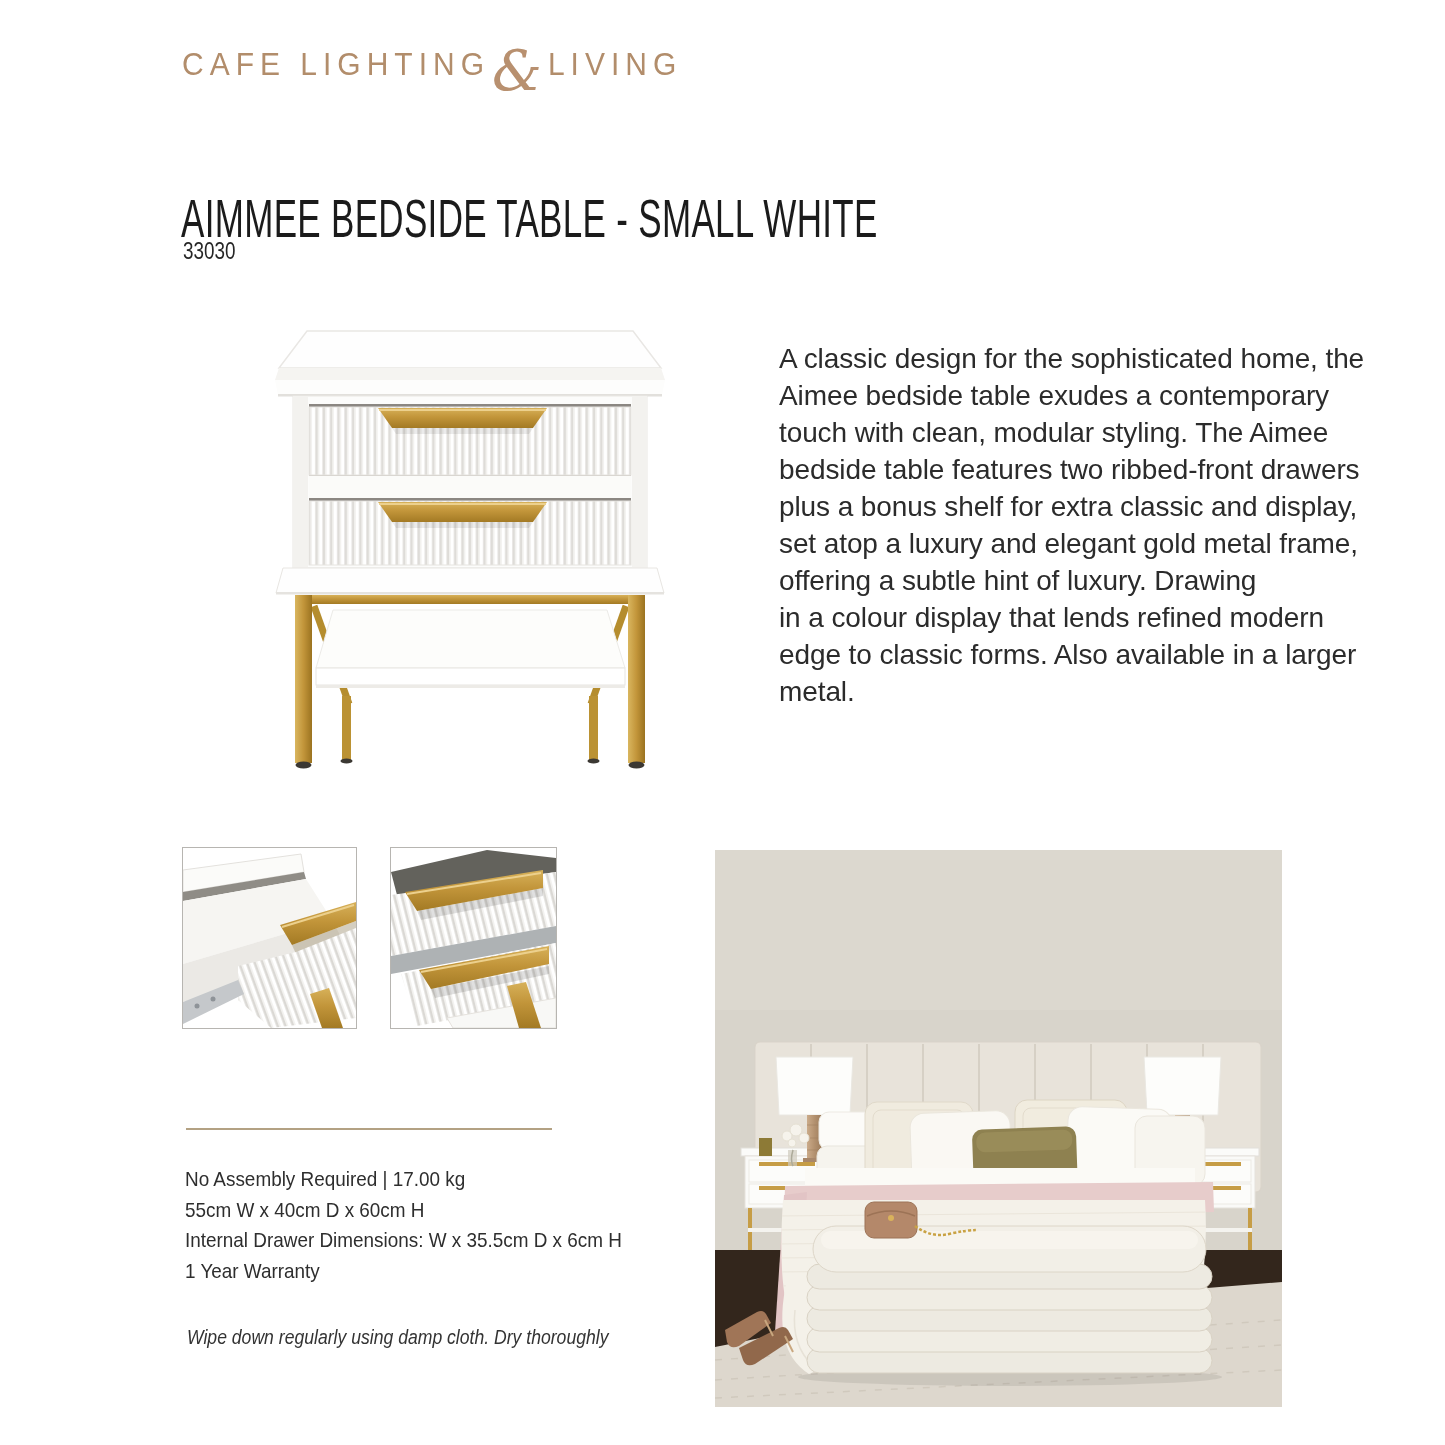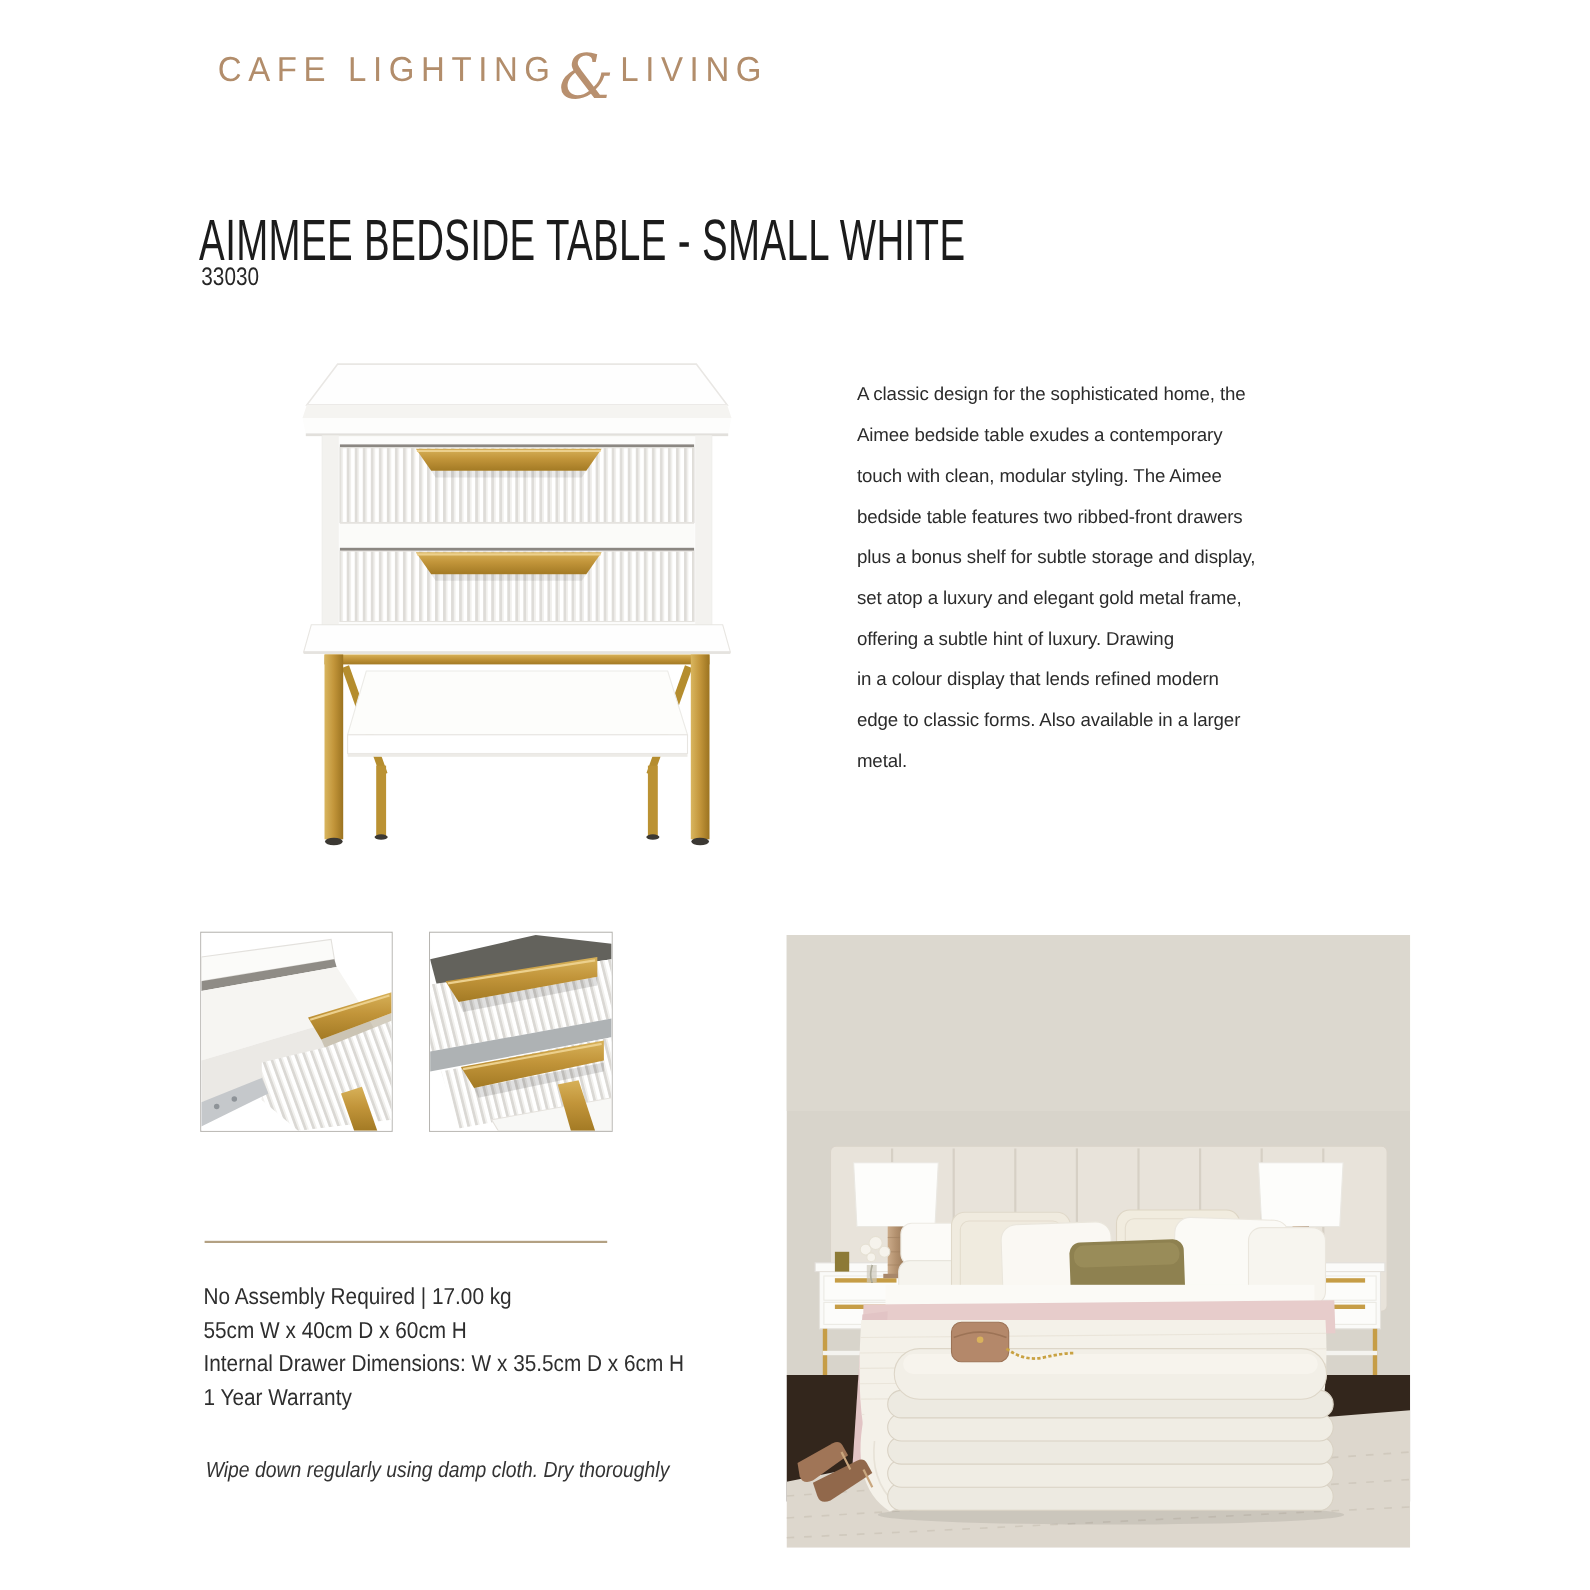--- a/index.html
+++ b/index.html
@@ -4,21 +4,21 @@
 <style>
   html,body{margin:0;padding:0;}
   body{
     width:1445px;height:1445px;background:#ffffff;
     font-family:"Liberation Sans", sans-serif;
     color:#222;position:relative;overflow:hidden;
   }
   .sheet{position:absolute;inset:0;}
 
   
-  .logo{position:absolute;left:198px;top:48px;display:flex;align-items:center;color:#b28d6b;}
+  .logo{position:absolute;left:182px;top:48px;display:flex;align-items:center;color:#b28d6b;}
   .logo .word{font-size:30px;letter-spacing:6px;font-weight:400;line-height:32px;transform:scaleY(1.05);}
   .logo .amp{
     font-family:"DejaVu Serif", serif;font-style:italic;
     font-size:56px;line-height:30px;margin:0 6px 0 2px;
     position:relative;top:7px;color:#b8906f;
   }
 
   
   .title{
     position:absolute;left:181px;top:188px;margin:0;
@@ -33,21 +33,21 @@
   .thumb{position:absolute;top:847px;height:180px;border:1px solid #b7b5b1;background:#fff;box-sizing:content-box;}
   .thumb1{left:182px;width:173px;}
   .thumb2{left:390px;width:165px;}
   .lifestyle{position:absolute;left:715px;top:850px;width:567px;height:557px;}
   figure{margin:0;padding:0;}
   svg{display:block;}
 
   
   .desc{
     position:absolute;left:779px;top:340px;
-    font-size:17px;line-height:37px;color:#2b2b2b;letter-spacing:-0.1px;
+    font-size:28px;line-height:37px;color:#2b2b2b;letter-spacing:-0.1px;
   }
   .desc div{white-space:nowrap;}
 
   
   .divider{position:absolute;left:186px;top:1128px;width:366px;height:2px;background:#b3a183;border:0;margin:0;}
   .specs{
     position:absolute;left:185px;top:1164px;
     font-size:21px;line-height:30.5px;color:#2e2e2e;
     transform:scaleX(0.9);transform-origin:left top;
   }
@@ -137,21 +137,21 @@
       <ellipse cx="73.5" cy="447" rx="8" ry="3.5" fill="#3b3833"></ellipse>
       <ellipse cx="406.5" cy="447" rx="8" ry="3.5" fill="#3b3833"></ellipse>
     </svg>
   </figure>
 
   <div class="desc">
       <div>A classic design for the sophisticated home, the</div>
       <div>Aimee bedside table exudes a contemporary</div>
       <div>touch with clean, modular styling. The Aimee</div>
       <div>bedside table features two ribbed-front drawers</div>
-      <div>plus a bonus shelf for subtle storage and display,</div>
+      <div>plus a bonus shelf for extra classic and display,</div>
       <div>set atop a luxury and elegant gold metal frame,</div>
       <div>offering a subtle hint of luxury. Drawing</div>
       <div>in a colour display that lends refined modern</div>
       <div>edge to classic forms. Also available in a larger</div>
       <div>metal.</div>
     </div>
 
   <figure class="thumb thumb1">
     <svg viewBox="0 0 173 180" width="173" height="180" aria-hidden="true">
       <defs>

